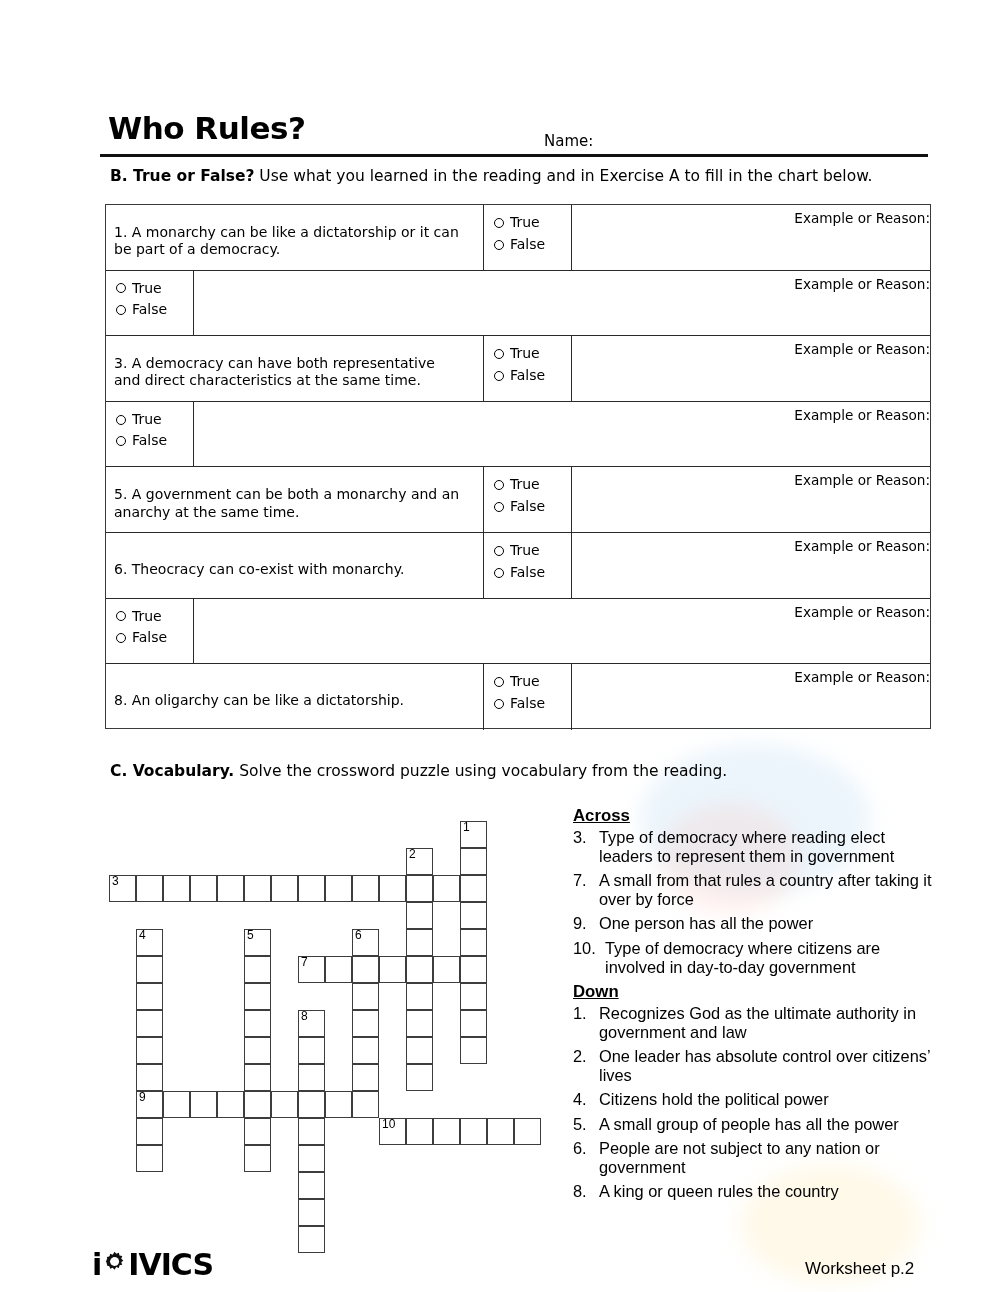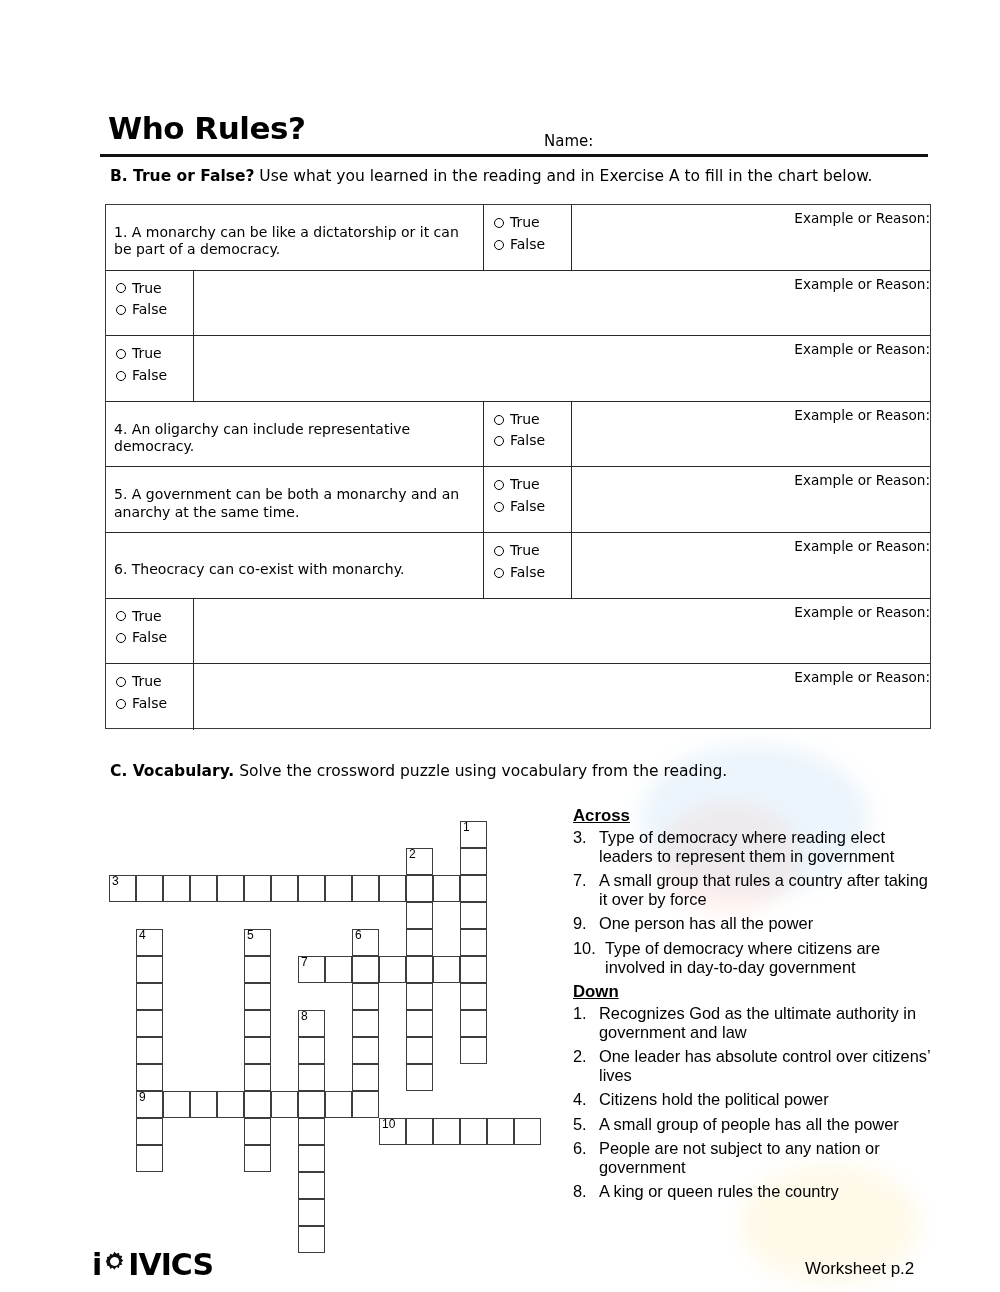--- a/index.html
+++ b/index.html
@@ -200,36 +200,36 @@
             <span>True</span>
           </div>
           <div class="choice">
             <span class="radio"></span>
             <span>False</span>
           </div>
         </div>
         <div class="tf-reason"><span>Example or Reason:</span></div>
       </div>
       <div class="tf-row">
-        <div class="tf-choices">
-          <div class="choice">
-            <span class="radio"></span>
-            <span>True</span>
-          </div>
-          <div class="choice">
-            <span class="radio"></span>
-            <span>False</span>
-          </div>
-        </div>
-        <div class="tf-reason"><span>Example or Reason:</span></div>
-      </div>
-      <div class="tf-row">
         <div class="tf-stmt">
-          <span>4. An oligarchy can include representative democracy.</span>
-        </div>
+          <span>3. A democracy can have both representative and direct characteristics at the same time.</span>
+        </div>
+        <div class="tf-choices">
+          <div class="choice">
+            <span class="radio"></span>
+            <span>True</span>
+          </div>
+          <div class="choice">
+            <span class="radio"></span>
+            <span>False</span>
+          </div>
+        </div>
+        <div class="tf-reason"><span>Example or Reason:</span></div>
+      </div>
+      <div class="tf-row">
         <div class="tf-choices">
           <div class="choice">
             <span class="radio"></span>
             <span>True</span>
           </div>
           <div class="choice">
             <span class="radio"></span>
             <span>False</span>
           </div>
         </div>
@@ -274,20 +274,23 @@
             <span>True</span>
           </div>
           <div class="choice">
             <span class="radio"></span>
             <span>False</span>
           </div>
         </div>
         <div class="tf-reason"><span>Example or Reason:</span></div>
       </div>
       <div class="tf-row">
+        <div class="tf-stmt">
+          <span>8. An oligarchy can be like a dictatorship.</span>
+        </div>
         <div class="tf-choices">
           <div class="choice">
             <span class="radio"></span>
             <span>True</span>
           </div>
           <div class="choice">
             <span class="radio"></span>
             <span>False</span>
           </div>
         </div>
@@ -403,21 +406,21 @@
 
   <div class="clues">
     <div class="clue-head">Across</div>
     <div id="across-list">
         <div class="clue">
           <span class="cn">3.</span>
           <span class="ct">Type of democracy where reading elect leaders to represent them in government</span>
         </div>
         <div class="clue">
           <span class="cn">7.</span>
-          <span class="ct">A small group that rules a country after taking it over by force</span>
+          <span class="ct">A small from that rules a country after taking it over by force</span>
         </div>
         <div class="clue">
           <span class="cn">9.</span>
           <span class="ct">One person has all the power</span>
         </div>
         <div class="clue wide">
           <span class="cn">10.</span>
           <span class="ct">Type of democracy where citizens are involved in day-to-day government</span>
         </div>
       </div>

